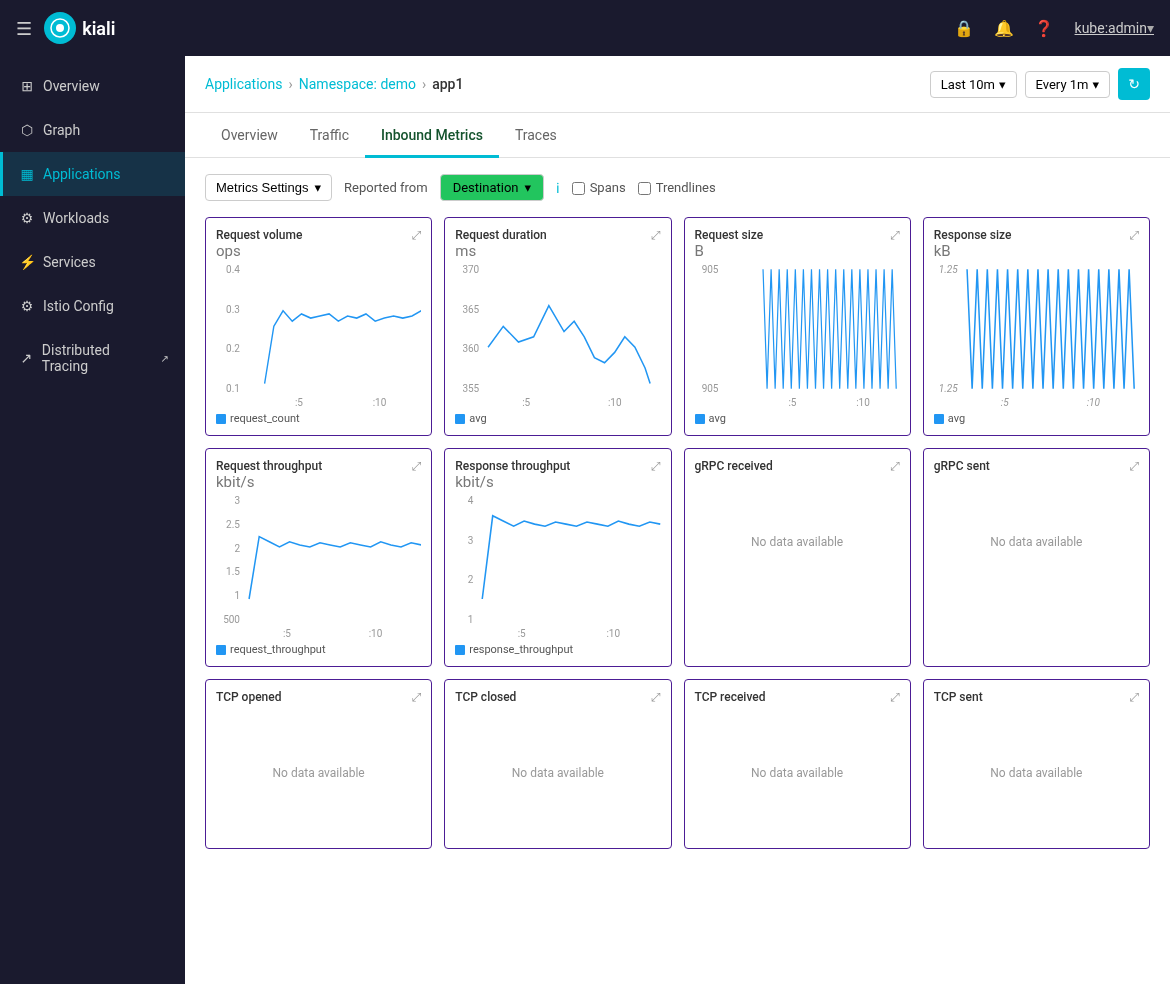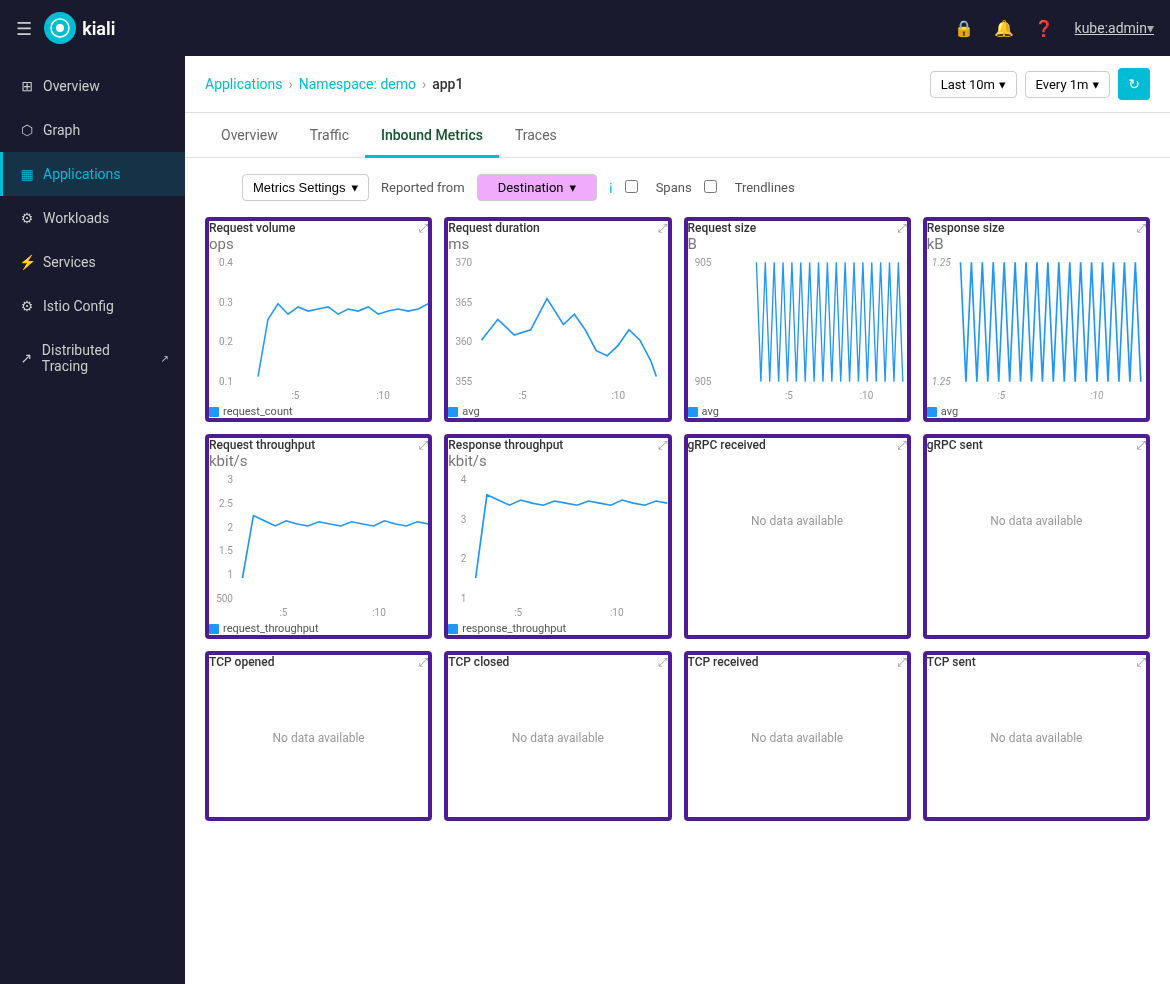--- a/index.html
+++ b/index.html
@@ -141,47 +141,47 @@
     .metrics-settings-btn {
       display: flex;
       align-items: center;
       gap: 6px;
       border: 1px solid #ccc;
       border-radius: 4px;
       padding: 5px 10px;
       font-size: 13px;
       background: white;
       cursor: pointer;
-      margin-left: 37px;
     }
     .reported-from-label { font-size: 13px; color: #555; }
     .destination-select {
       display: flex;
       align-items: center;
       gap: 6px;
       border: 1px solid #ccc;
       border-radius: 4px;
-      padding: 5px 20px;
+      padding: 5px 12px;
       font-size: 13px;
-      background: #f0abfc;
+      background: #22c55e;
       cursor: pointer;
     }
     .info-icon { color: #00bcd4; font-size: 14px; cursor: pointer; }
-    .checkbox-label { display: flex; align-items: flex-start; gap: 18px; font-size: 13px; color: #555; cursor: pointer; }
+    .checkbox-label { display: flex; align-items: flex-end; gap: 5px; font-size: 13px; color: #555; cursor: pointer; }
     .checkbox-label input { cursor: pointer; }
 
     
     .charts-grid {
       display: grid;
       grid-template-columns: repeat(4, 1fr);
       gap: 12px;
     }
     .chart-card {
-      border: 4px solid #4c1d95;
+      border: 1px solid #4c1d95;
       border-radius: 4px;
+      padding: 10px;
       background: white;
       min-height: 190px;
       position: relative;
     }
     .chart-title-row {
       display: flex;
       justify-content: space-between;
       align-items: flex-start;
       margin-bottom: 4px;
     }

